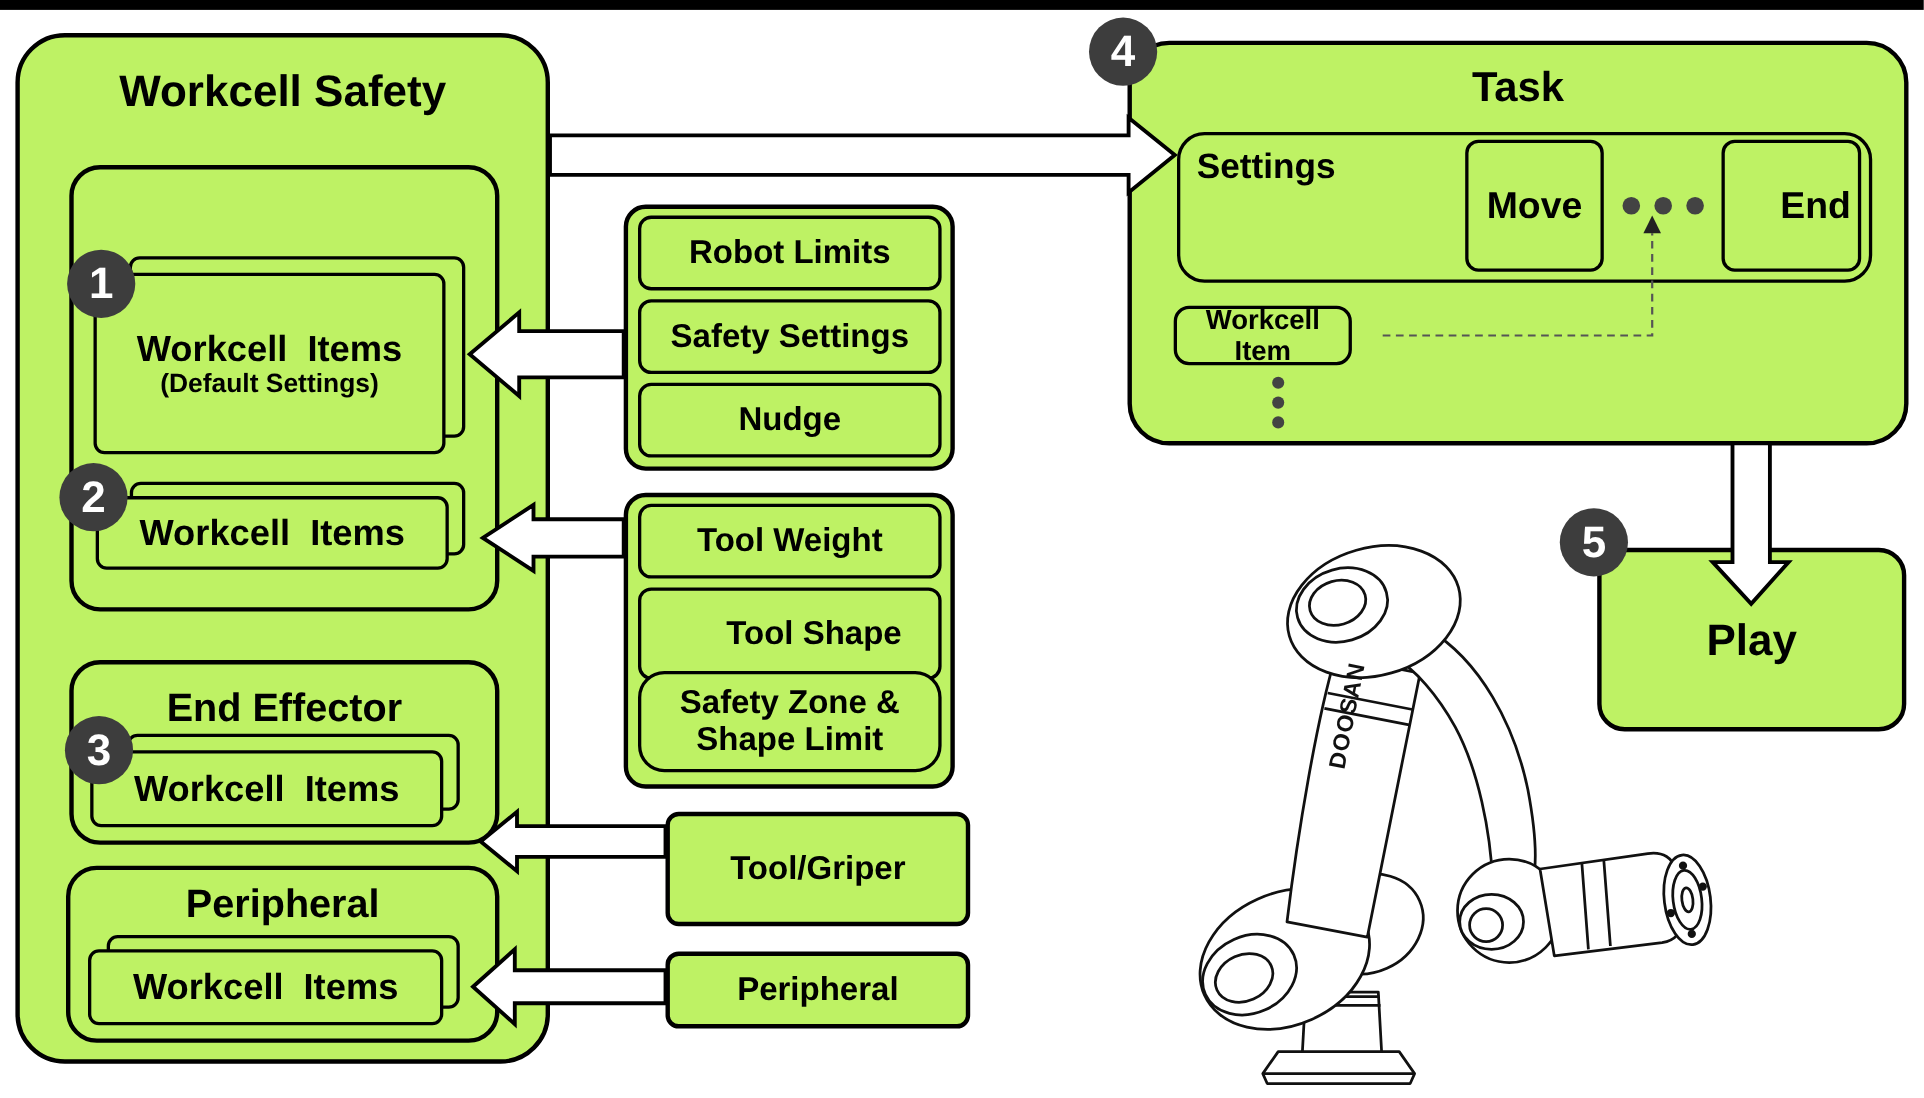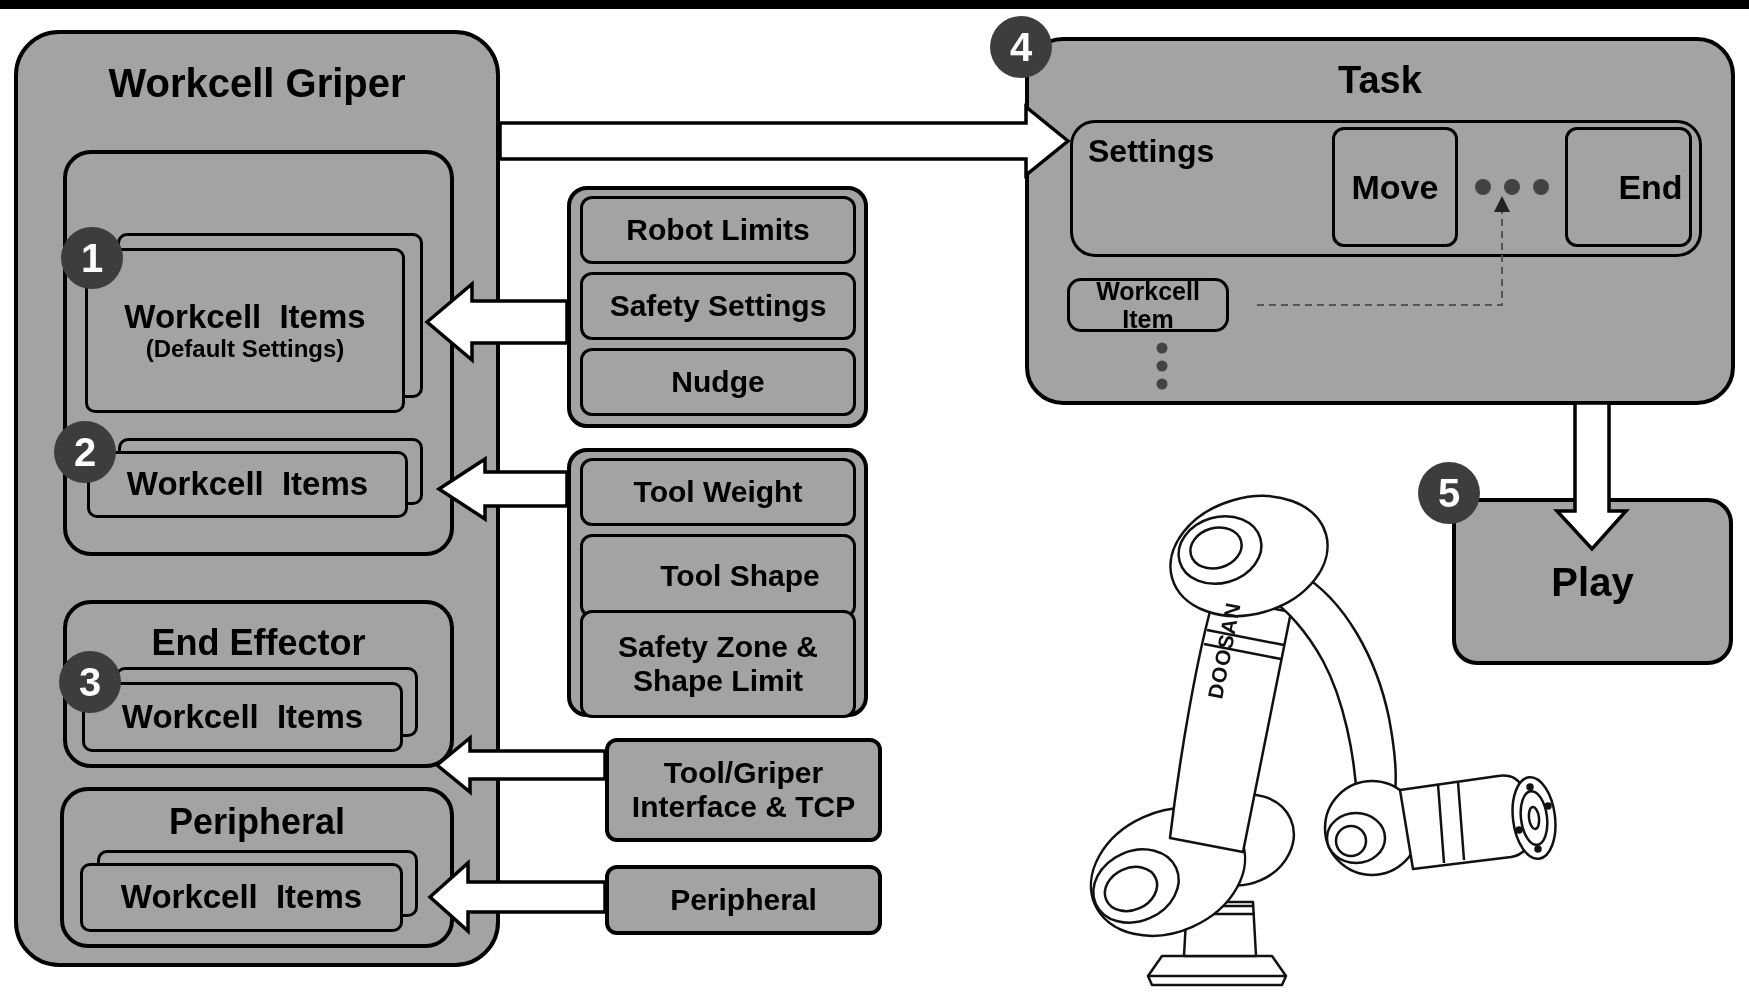--- a/index.html
+++ b/index.html
@@ -1,21 +1,21 @@
 <!DOCTYPE html>
 <html><head>
 <meta charset="utf-8">
 <style>
   html,body{margin:0;padding:0;background:#fff;}
   #stage{
     position:relative;width:1749px;height:998px;background:#fff;overflow:hidden;
     font-family:"Liberation Sans",sans-serif;color:#000;
   }
   .abs{position:absolute;box-sizing:border-box;}
-  .box{background:#a3a3a3;border:3.5px solid #000;}
+  .box{background:#bef264;border:3.5px solid #000;}
   .b4{border-width:4px;}
   .b3{border-width:3px;}
   .lbl{display:flex;align-items:center;justify-content:center;text-align:center;
        font-weight:bold;color:#000;line-height:1.12;}
   .col{flex-direction:column;}
   .badge{
     width:62px;height:62px;border-radius:50%;background:#3d3d3d;color:#fff;
     display:flex;align-items:center;justify-content:center;
     font-size:40px;font-weight:bold;z-index:30;
   }
@@ -25,21 +25,21 @@
   .boxlayer{z-index:10;}
 </style>
 </head>
 <body>
 
 <div id="stage">
 
   <div class="abs boxlayer" style="left:0;top:0;width:1749px;height:9px;background:#000;"></div>
 
   <div class="abs box b4 boxlayer" style="left:14px;top:30px;width:486px;height:937px;border-radius:45px;"></div>
-  <div class="abs lbl boxlayer" style="left:34px;top:53px;width:446px;height:60px;font-size:40px;">Workcell Griper</div>
+  <div class="abs lbl boxlayer" style="left:34px;top:53px;width:446px;height:60px;font-size:40px;">Workcell Safety</div>
 
   <div class="abs box b4 boxlayer" style="left:63px;top:150px;width:391px;height:406px;border-radius:28px;"></div>
 
   <div class="abs box b3 boxlayer" style="left:117px;top:233px;width:306px;height:165px;border-radius:10px;"></div>
   <div class="abs box lbl col boxlayer" style="left:85px;top:248px;width:320px;height:165px;border-radius:10px;">
     <span class="cardtxt">Workcell Items</span>
     <span style="font-size:24px;">(Default Settings)</span>
   </div>
 
   <div class="abs box b3 boxlayer" style="left:118px;top:438px;width:305px;height:67px;border-radius:10px;"></div>
@@ -58,28 +58,27 @@
   <div class="abs box lbl boxlayer cardtxt" style="left:80px;top:863px;width:323px;height:69px;border-radius:10px;">Workcell Items</div>
 
   <div class="abs box b4 boxlayer" style="left:567px;top:186px;width:301px;height:242px;border-radius:20px;"></div>
   <div class="abs box lbl boxlayer" style="left:580px;top:196px;width:276px;height:68px;border-radius:12px;font-size:30px;">Robot Limits</div>
   <div class="abs box lbl boxlayer" style="left:580px;top:272px;width:276px;height:68px;border-radius:12px;font-size:30px;">Safety Settings</div>
   <div class="abs box lbl boxlayer" style="left:580px;top:348px;width:276px;height:68px;border-radius:12px;font-size:30px;">Nudge</div>
 
   <div class="abs box b4 boxlayer" style="left:567px;top:448px;width:301px;height:269px;border-radius:20px;"></div>
   <div class="abs box lbl boxlayer" style="left:580px;top:458px;width:276px;height:68px;border-radius:12px;font-size:30px;">Tool Weight</div>
   <div class="abs box lbl boxlayer" style="left:580px;top:534px;width:276px;height:84px;border-radius:12px;font-size:30px;padding-left:44px;">Tool Shape</div>
-  <div class="abs box lbl col boxlayer" style="left:580px;top:610px;width:276px;height:108px;border-radius:12px;font-size:30px;">
+  <div class="abs box lbl col boxlayer" style="left:580px;top:610px;width:276px;height:92px;border-radius:24px;font-size:30px;">
     <span>Safety Zone &amp;</span>
     <span>Shape Limit</span>
   </div>
 
   <div class="abs box b4 lbl col boxlayer" style="left:605px;top:738px;width:277px;height:104px;border-radius:12px;font-size:30px;">
     <span>Tool/Griper</span>
-    <span>Interface &amp; TCP</span>
   </div>
 
   <div class="abs box b4 lbl boxlayer" style="left:605px;top:865px;width:277px;height:70px;border-radius:12px;font-size:30px;">Peripheral</div>
 
   <div class="abs box b4 boxlayer" style="left:1025px;top:37px;width:710px;height:368px;border-radius:38px;"></div>
   <div class="abs lbl boxlayer" style="left:1045px;top:52px;width:670px;height:56px;font-size:38px;">Task</div>
 
   <div class="abs box boxlayer" style="left:1070px;top:120px;width:632px;height:137px;border-radius:25px;"></div>
   <div class="abs lbl boxlayer" style="left:1088px;top:126px;width:230px;height:52px;font-size:32px;justify-content:flex-start;">Settings</div>
   <div class="abs box lbl boxlayer" style="left:1332px;top:127px;width:126px;height:120px;border-radius:12px;font-size:34px;">Move</div>

